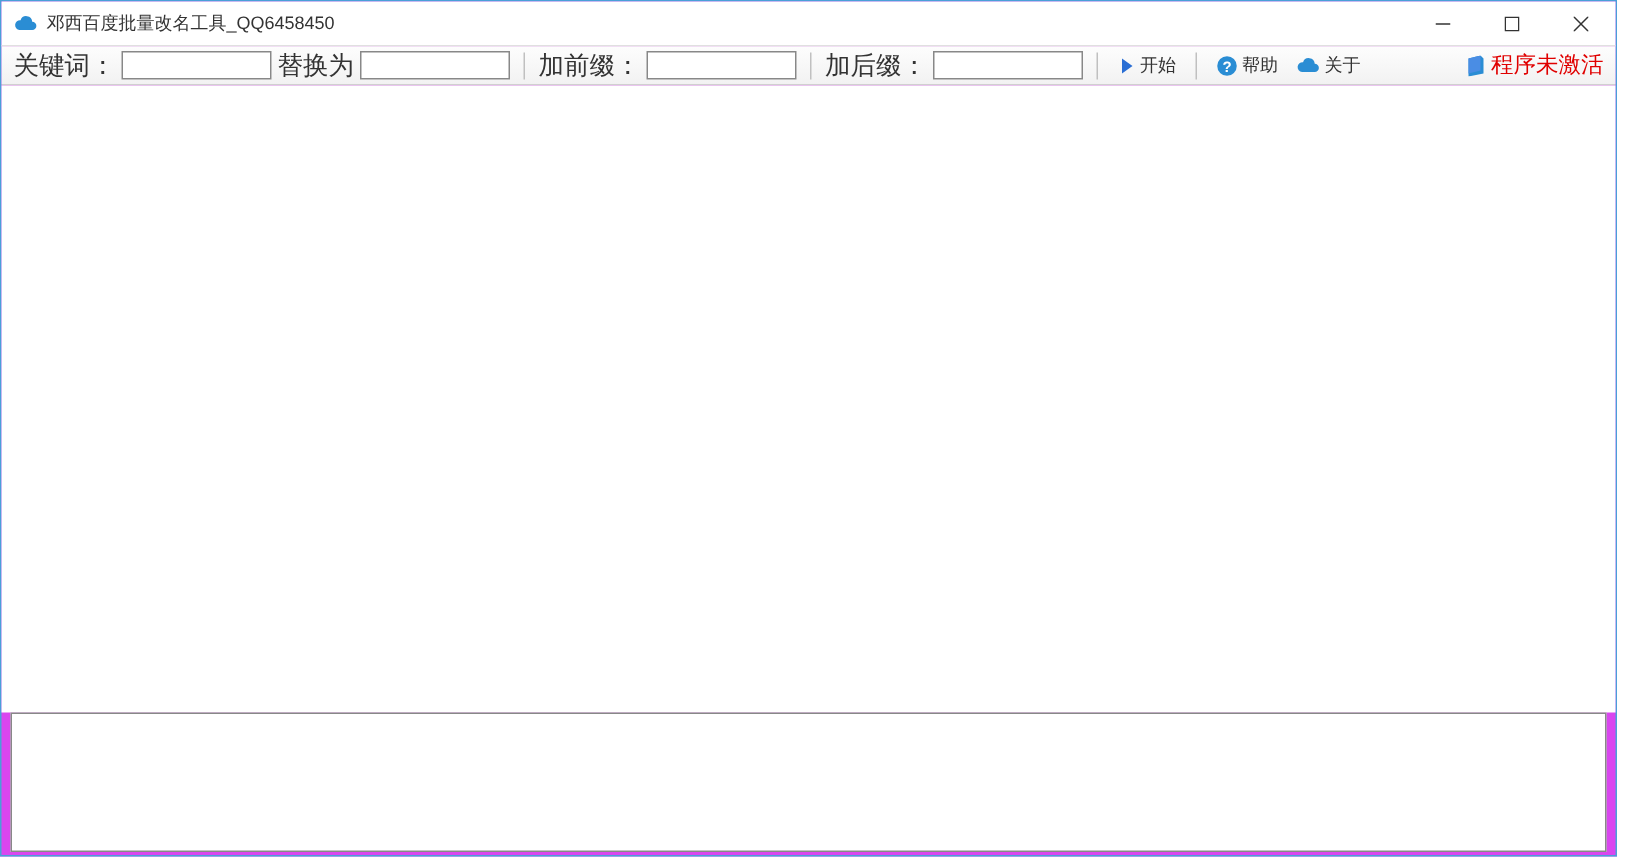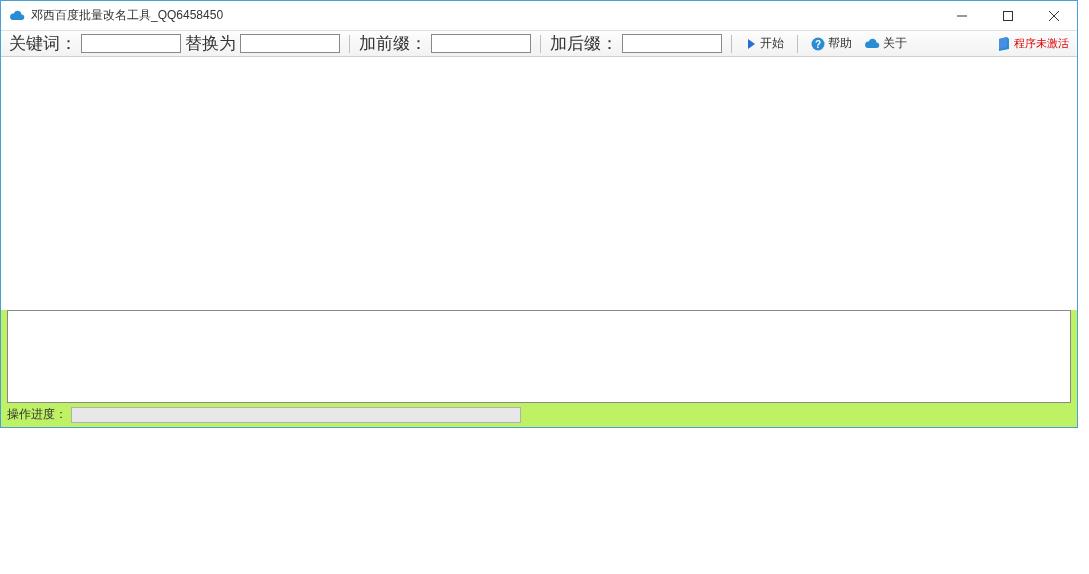--- a/index.html
+++ b/index.html
@@ -6,23 +6,23 @@
     body {
       font-family: "Microsoft YaHei", "SimSun", sans-serif;
       font-size: 12px;
       background: #fff;
       width: 1089px;
       height: 574px;
       overflow: hidden;
     }
     .window {
       width: 1078px;
-      height: 428px;
+      height: 571px;
       border: 1px solid #4a9fd8;
-      background: #bef264;
+      background: #d946ef;
       display: flex;
       flex-direction: column;
       position: relative;
     }
     .titlebar {
       height: 30px;
       background: #fff;
       display: flex;
       align-items: center;
       padding: 0 0 0 8px;
@@ -91,21 +91,21 @@
       align-items: center;
       gap: 3px;
       padding: 2px 4px;
       cursor: pointer;
       color: #333;
       font-size: 12px;
     }
     .toolbar-spacer { flex: 1; }
     .status-text {
       color: #e00000;
-      font-size: 11px;
+      font-size: 15px;
       display: flex;
       align-items: center;
       gap: 3px;
     }
     .content-area {
       flex: 1;
       background: #fff;
     }
     .log-area {
       height: 93px;
@@ -215,17 +215,13 @@
           <path d="M2 2 L10 0 L10 10 L2 12 Z" fill="#4a8de4"></path>
         </svg>
       <span>程序未激活</span>
     </div>
   </div>
 
   <div class="content-area"></div>
 
   <div class="log-area"></div>
 
-  <div class="bottom-bar">
-    <span class="progress-label">操作进度：</span>
-    <div class="progress-bar"></div>
-  </div>
 </div>
 
 </body></html>

